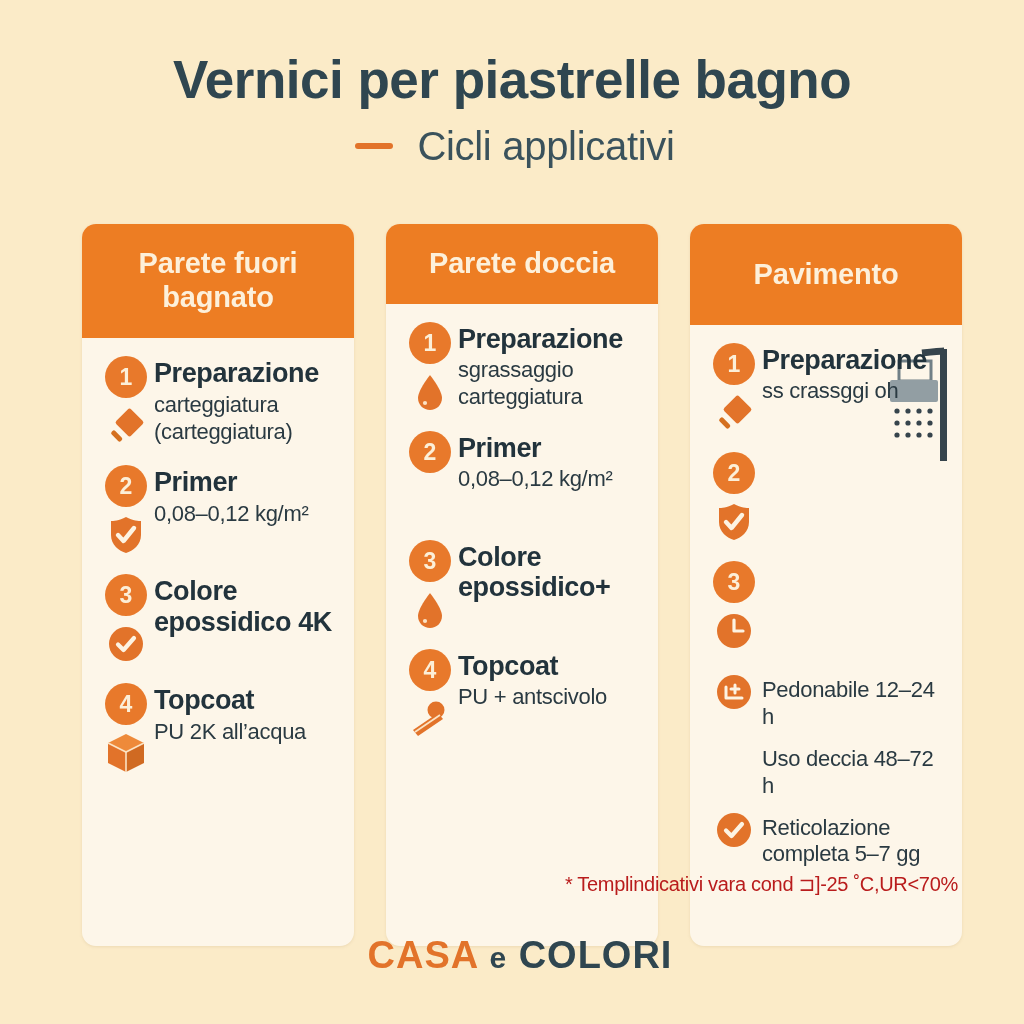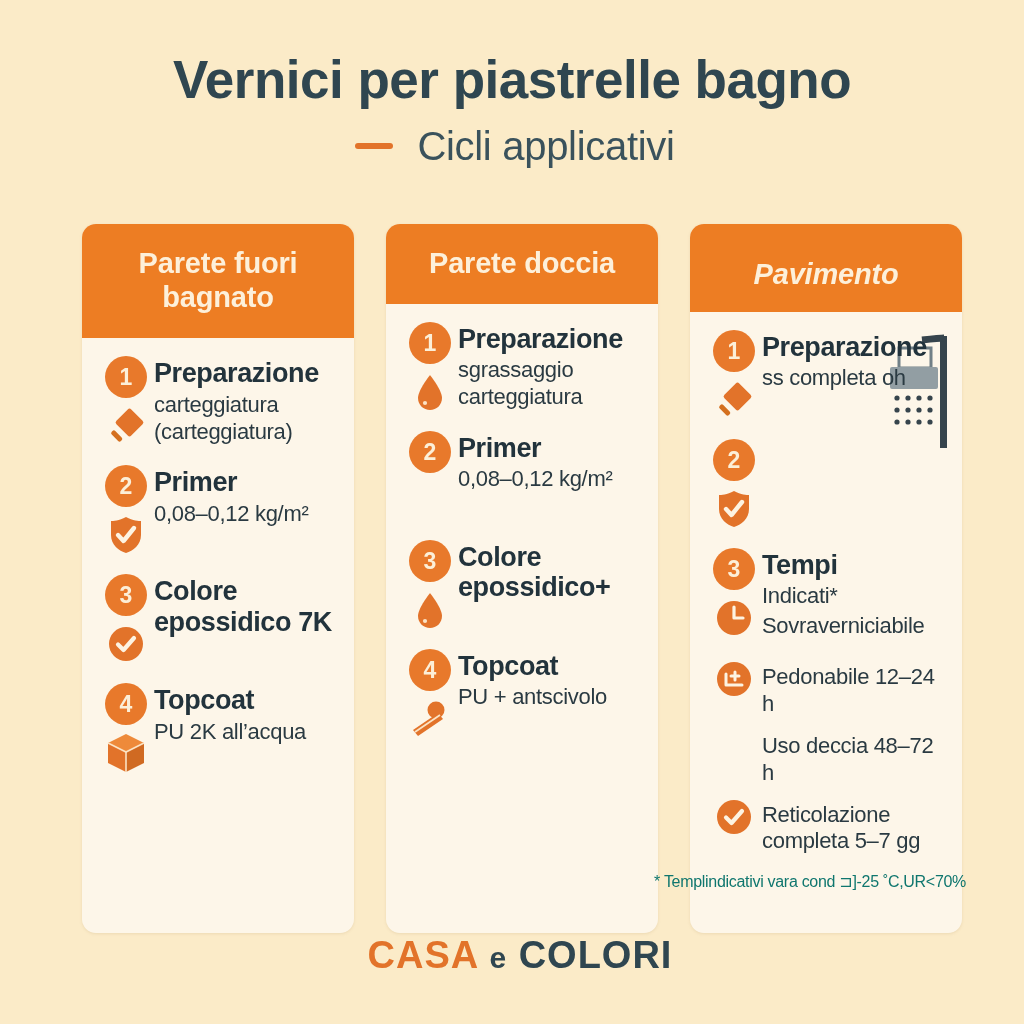--- a/index.html
+++ b/index.html
@@ -73,21 +73,21 @@
     color: #FDF0DA;
     font-size: 29px;
     font-weight: bold;
     text-align: center;
     padding: 22px 14px 24px;
     line-height: 1.18;
     letter-spacing: -0.2px;
     min-height: 54px;
     box-sizing: border-box;
   }
-  .card-header.one-line { padding: 33px 14px 21px; font-style: italic; }
+  .card-header.one-line { padding: 33px 14px 34px; }
   .card-body {
     padding: 18px 16px 26px 16px;
     position: relative;
   }
 
   
   .step {
     display: flex;
     align-items: flex-start;
     margin-bottom: 17px;
@@ -164,23 +164,23 @@
     position: absolute;
     right: 4px;
     top: 22px;
     opacity: 0.95;
   }
 
   
   .footnote {
     position: absolute;
     top: 872px;
-    right: 58px;
-    font-size: 16px;
-    color: #0f766e;
+    right: 66px;
+    font-size: 20px;
+    color: #b91c1c;
     letter-spacing: -0.3px;
     white-space: nowrap;
   }
   .brand {
     position: absolute;
     top: 934px;
     left: 8px;
     width: 1024px;
     text-align: center;
     font-size: 38px;
@@ -244,21 +244,21 @@
         <div class="step-gutter">
           <div class="badge">3</div>
           <div class="icon-slot">
             <svg width="38" height="38" viewBox="0 0 38 38">
               <circle cx="19" cy="19" r="17" fill="#E2732A"></circle>
               <path d="M11 19.5 L16.5 25 L27 13" stroke="#FDF3E2" stroke-width="4.2" fill="none" stroke-linecap="round" stroke-linejoin="round"></path>
             </svg>
           </div>
         </div>
         <div class="step-text">
-          <div class="step-title">Colore epossidico 7K</div>
+          <div class="step-title">Colore epossidico 4K</div>
         </div>
       </div>
 
       <div class="step">
         <div class="step-gutter">
           <div class="badge">4</div>
           <div class="icon-slot">
             <svg width="42" height="44" viewBox="0 0 42 44">
               <polygon points="21,3 39,12 21,21 3,12" fill="#EE8A3A"></polygon>
               <polygon points="3,12 21,21 21,41 3,32" fill="#E2732A"></polygon>
@@ -375,21 +375,21 @@
           <div class="badge">1</div>
           <div class="icon-slot">
             <svg width="40" height="40" viewBox="0 0 40 40">
               <rect x="4" y="27" width="13" height="5" rx="2" fill="#D4701F" transform="rotate(45 10 30)"></rect>
               <rect x="13" y="6" width="21" height="21" rx="2.5" fill="#E2732A" transform="rotate(45 23.5 16.5)"></rect>
             </svg>
           </div>
         </div>
         <div class="step-text">
           <div class="step-title">Preparazione</div>
-          <div class="step-sub">ss completa oh</div>
+          <div class="step-sub">ss crassggi oh</div>
         </div>
       </div>
 
       <div class="step">
         <div class="step-gutter">
           <div class="badge">2</div>
           <div class="icon-slot">
             <svg width="38" height="40" viewBox="0 0 38 40">
               <path d="M19 2 C12 6 6 6 4 6 L4 20 C4 30 12 36 19 38 C26 36 34 30 34 20 L34 6 C32 6 26 6 19 2 Z" fill="#E2732A"></path>
               <path d="M11 20 L16.5 26 L27 13" stroke="#FDF3E2" stroke-width="4.4" fill="none" stroke-linecap="round" stroke-linejoin="round"></path>
@@ -400,25 +400,20 @@
 
       <div class="step">
         <div class="step-gutter">
           <div class="badge">3</div>
           <div class="icon-slot">
             <svg width="38" height="38" viewBox="0 0 38 38">
               <circle cx="19" cy="19" r="17" fill="#E2732A"></circle>
               <path d="M19 8 L19 19 L28 19" stroke="#FDF3E2" stroke-width="3.2" fill="none" stroke-linecap="round" stroke-linejoin="round"></path>
             </svg>
           </div>
-        </div>
-        <div class="step-text">
-          <div class="step-title">Tempi</div>
-          <div class="step-sub">Indicati*</div>
-          <div class="step-sub">Sovraverniciabile</div>
         </div>
       </div>
 
       <div class="detail-row">
         <div class="step-gutter">
           <div class="icon-slot">
             <svg width="38" height="38" viewBox="0 0 38 38">
               <circle cx="19" cy="19" r="17" fill="#E2732A"></circle>
               <path d="M11 14 L11 25 L27 25" stroke="#FDF3E2" stroke-width="3" fill="none" stroke-linecap="round" stroke-linejoin="round"></path>
               <path d="M16 16 L24 16 M20 12 L20 20" stroke="#FDF3E2" stroke-width="3" stroke-linecap="round"></path>

